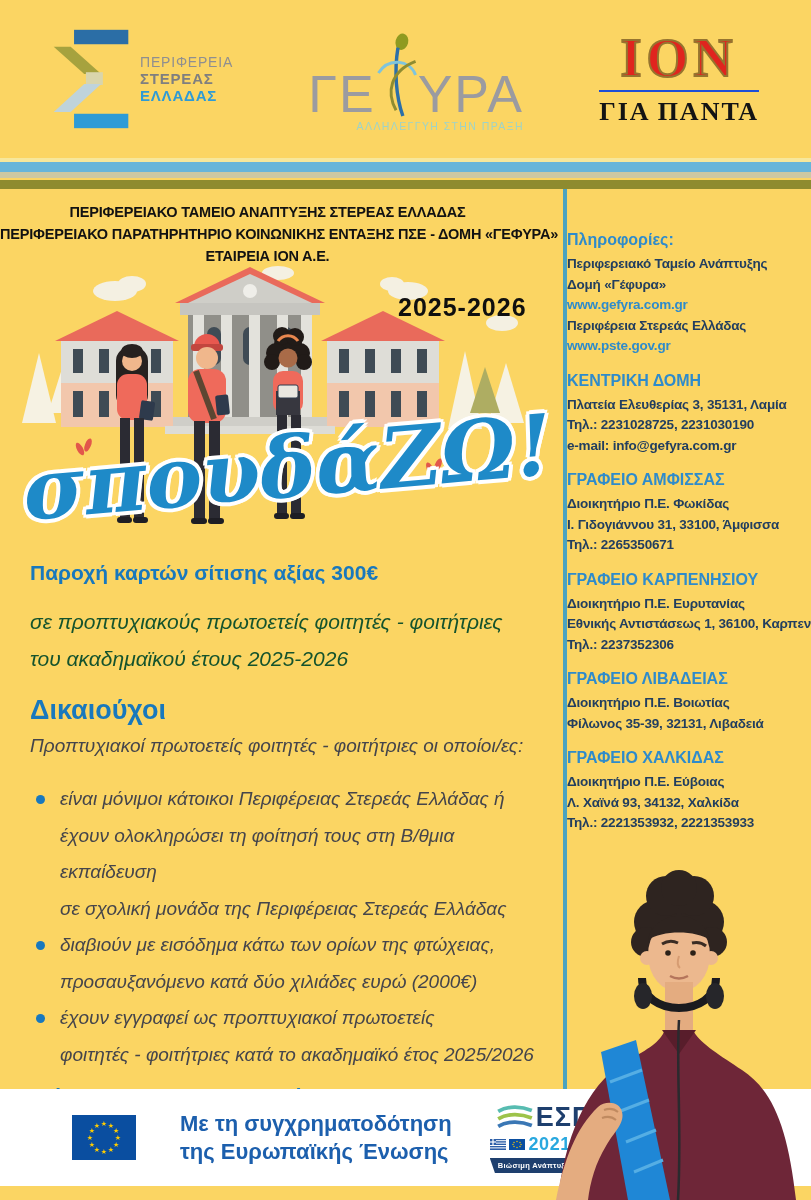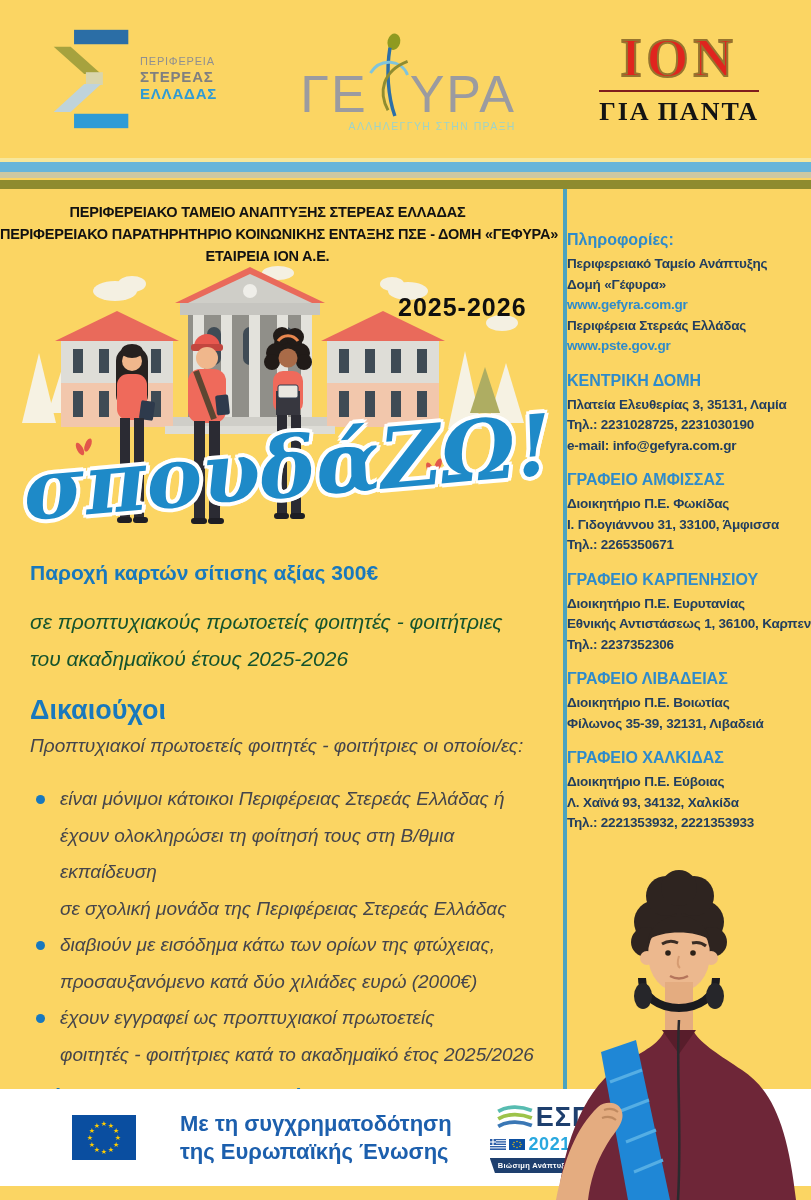--- a/index.html
+++ b/index.html
@@ -3,31 +3,31 @@
 <meta charset="utf-8">
 <style>
   html,body{margin:0;padding:0;background:#888;}
   .poster{position:relative;width:811px;height:1200px;background:#FBD563;overflow:hidden;
           font-family:"Liberation Sans",sans-serif;margin:0 auto;}
   
   .top{position:absolute;top:0;left:0;width:811px;height:158px;display:flex;
        align-items:center;justify-content:space-between;padding:0 52px;box-sizing:border-box;}
   .logo-pste{display:flex;align-items:center;}
   .pste-text{margin-left:10px;line-height:1.15;}
-  .pste-l1{font-size:11px;color:#8F8F90;letter-spacing:.8px;}
+  .pste-l1{font-size:14px;color:#8F8F90;letter-spacing:.8px;}
   .pste-l2{font-size:15px;font-weight:bold;color:#7F7F80;letter-spacing:.8px;}
   .pste-l3{font-size:15px;font-weight:bold;color:#2E9BD6;letter-spacing:.8px;}
   .logo-gefyra{display:flex;flex-direction:column;margin-top:6px;}
   .gefyra-row{display:flex;align-items:flex-end;}
   .gefyra-big{font-size:52px;color:#9B9BA0;font-weight:400;letter-spacing:2px;line-height:.9;}
   .gefyra-tag{font-size:10.5px;color:#9ED3C8;letter-spacing:1.4px;margin-top:2px;align-self:flex-end;}
   .logo-ion{text-align:center;}
   .ion-word{font-family:"Liberation Serif",serif;font-size:54px;font-weight:bold;color:#E0251E;
             -webkit-text-stroke:2px #96742F;letter-spacing:5px;line-height:1;
-            border-bottom:2px solid #7f1d1d;padding:0 4px 5px 4px;}
+            border-bottom:2px solid #1d4ed8;padding:0 4px 5px 4px;}
   .ion-tag{font-family:"Liberation Serif",serif;font-size:26px;font-weight:bold;color:#141414;
            letter-spacing:2px;margin-top:5px;}
   
   .stripes{position:absolute;top:158px;left:0;width:811px;}
   .s1{height:4px;background:#F6E79C}.s2{height:10px;background:#67B5DA}
   .s3{height:6px;background:#CDC8A2}.s4{height:2px;background:#FBD563}
   .s5{height:9px;background:#8E8B2F}
   
   .content{position:absolute;top:189px;left:0;width:811px;height:900px;}
   .divider{position:absolute;left:563px;top:0;width:4px;height:100%;background:#4BA3BF;}

